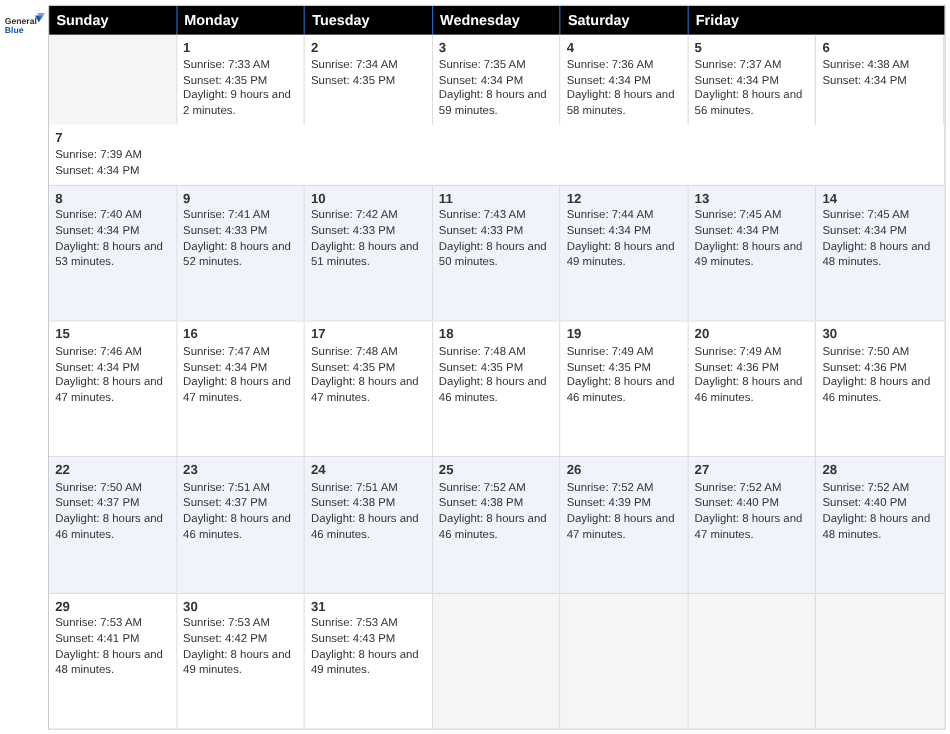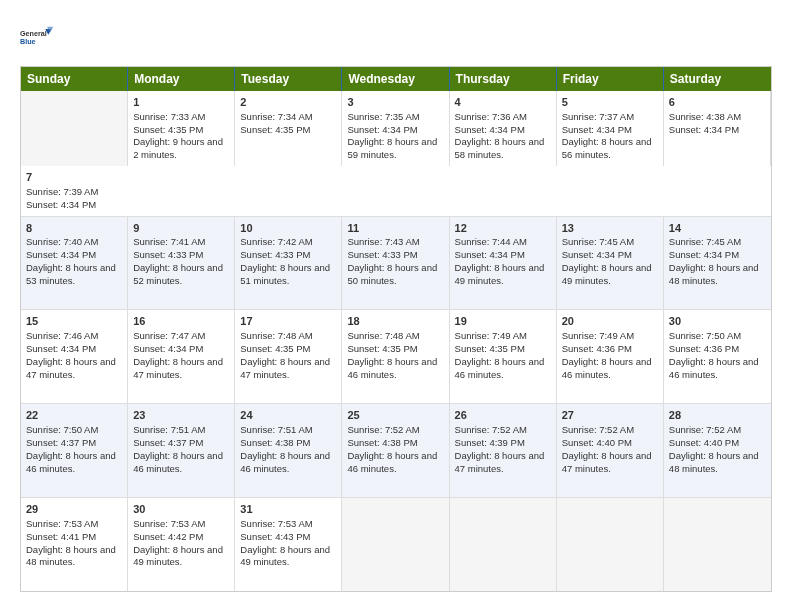--- a/index.html
+++ b/index.html
@@ -6,23 +6,23 @@
     body {
       width: 792px;
       height: 612px;
       font-family: Arial, sans-serif;
       background: #fff;
       overflow: hidden;
     }
     .page {
       width: 792px;
       height: 612px;
-      padding: 20px;
+      padding: 4px;
       display: flex;
-      flex-direction: column;
+      flex-direction: row;
     }
     .header {
       display: flex;
       justify-content: space-between;
       align-items: flex-start;
       margin-bottom: 10px;
     }
     .logo {
       display: flex;
       align-items: center;
@@ -48,21 +48,21 @@
     }
     .calendar {
       flex: 1;
       display: flex;
       flex-direction: column;
       border: 1px solid #ccc;
     }
     .cal-header-row {
       display: grid;
       grid-template-columns: repeat(7, 1fr);
-      background: #4d7c0f;
+      background: #000000;
     }
     .cal-header-cell {
       color: #fff;
       font-size: 12px;
       font-weight: bold;
       padding: 5px 6px;
       text-align: left;
       border-right: 1px solid #2a66b0;
     }
     .cal-header-cell:last-child { border-right: none; }
@@ -116,23 +116,22 @@
       <div class="location"></div>
     </div>
   </div>
 
   <div class="calendar">
     <div class="cal-header-row">
     <div class="cal-header-cell">Sunday</div>
         <div class="cal-header-cell">Monday</div>
         <div class="cal-header-cell">Tuesday</div>
         <div class="cal-header-cell">Wednesday</div>
-        <div class="cal-header-cell">Thursday</div>
+        <div class="cal-header-cell">Saturday</div>
         <div class="cal-header-cell">Friday</div>
-        <div class="cal-header-cell">Saturday</div>
       </div>
     <div class="cal-body">
     <div class="cal-row">
           <div class="cal-cell empty"></div>
           <div class="cal-cell"><span class="day-num">1</span><span>Sunrise: 7:33 AM</span><br><span>Sunset: 4:35 PM</span><br><span>Daylight: 9 hours and 2 minutes.</span></div>
           <div class="cal-cell"><span class="day-num">2</span><span>Sunrise: 7:34 AM</span><br><span>Sunset: 4:35 PM</span><br></div>
           <div class="cal-cell"><span class="day-num">3</span><span>Sunrise: 7:35 AM</span><br><span>Sunset: 4:34 PM</span><br><span>Daylight: 8 hours and 59 minutes.</span></div>
           <div class="cal-cell"><span class="day-num">4</span><span>Sunrise: 7:36 AM</span><br><span>Sunset: 4:34 PM</span><br><span>Daylight: 8 hours and 58 minutes.</span></div>
           <div class="cal-cell"><span class="day-num">5</span><span>Sunrise: 7:37 AM</span><br><span>Sunset: 4:34 PM</span><br><span>Daylight: 8 hours and 56 minutes.</span></div>
           <div class="cal-cell"><span class="day-num">6</span><span>Sunrise: 4:38 AM</span><br><span>Sunset: 4:34 PM</span><br></div>

